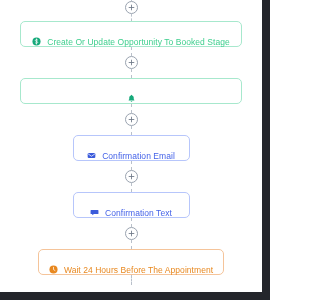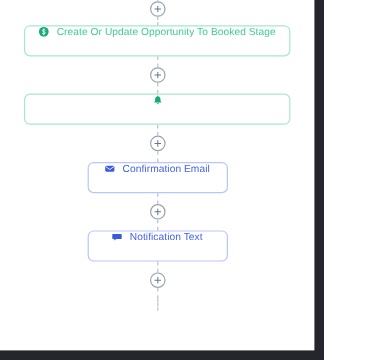--- a/index.html
+++ b/index.html
@@ -90,21 +90,21 @@
   }
 
   
   .node {
     box-sizing: border-box;
     height: 26px;
     border-radius: 5px;
     border: 1px solid;
     background: #ffffff;
     display: flex;
-    align-items: flex-start;
+    align-items: flex-end;
     justify-content: center;
     gap: 6px;
     padding: 0 10px;
     cursor: pointer;
     flex: none;
     white-space: nowrap;
   }
   .node .node-label {
     font-size: 8.5px;
     letter-spacing: 0.05px;
@@ -202,33 +202,42 @@
       </div>
       <div class="dash-seg" style="height:9px"></div>
     </div>
 
     <div class="node node-blue">
       <span class="node-icon">
         <svg viewBox="0 0 16 16" aria-hidden="true">
           <path d="M2 3.4h12c.6 0 1 .4 1 1v5.4c0 .6-.4 1-1 1H7.1l-3.1 2.3v-2.3H2c-.6 0-1-.4-1-1V4.4c0-.6.4-1 1-1z" fill="#3b5bdb"></path>
         </svg>
       </span>
-      <span class="node-label">Notification Text</span>
-    </div>
-
-    <div class="connector">
-      <div class="dash-seg" style="height:9px"></div>
-      <div class="plus-btn">
-        <svg viewBox="0 0 10 10" width="7" height="7" aria-hidden="true">
-          <path d="M5 1.6 V8.4 M1.6 5 H8.4" stroke="#6b7686" stroke-width="1.2" stroke-linecap="round"></path>
-        </svg>
-      </div>
-      <div class="dash-seg" style="height:9px"></div>
-    </div>
-
+      <span class="node-label">Confirmation Text</span>
+    </div>
+
+    <div class="connector">
+      <div class="dash-seg" style="height:9px"></div>
+      <div class="plus-btn">
+        <svg viewBox="0 0 10 10" width="7" height="7" aria-hidden="true">
+          <path d="M5 1.6 V8.4 M1.6 5 H8.4" stroke="#6b7686" stroke-width="1.2" stroke-linecap="round"></path>
+        </svg>
+      </div>
+      <div class="dash-seg" style="height:9px"></div>
+    </div>
+
+    <div class="node node-orange">
+      <span class="node-icon">
+        <svg viewBox="0 0 16 16" aria-hidden="true">
+          <circle cx="8" cy="8" r="7.2" fill="#e8881f"></circle>
+          <path d="M8 4.1v4.1l2.6 1.6" stroke="#ffffff" stroke-width="1.3" fill="none" stroke-linecap="round" stroke-linejoin="round"></path>
+        </svg>
+      </span>
+      <span class="node-label">Wait 24 Hours Before The Appointment</span>
+    </div>
 
     <div class="dash-run" style="height:10px"></div>
 
   </div>
 
   <div id="right-edge-bar"></div>
   <div id="bottom-edge-bar"></div>
 
 </div>
 

